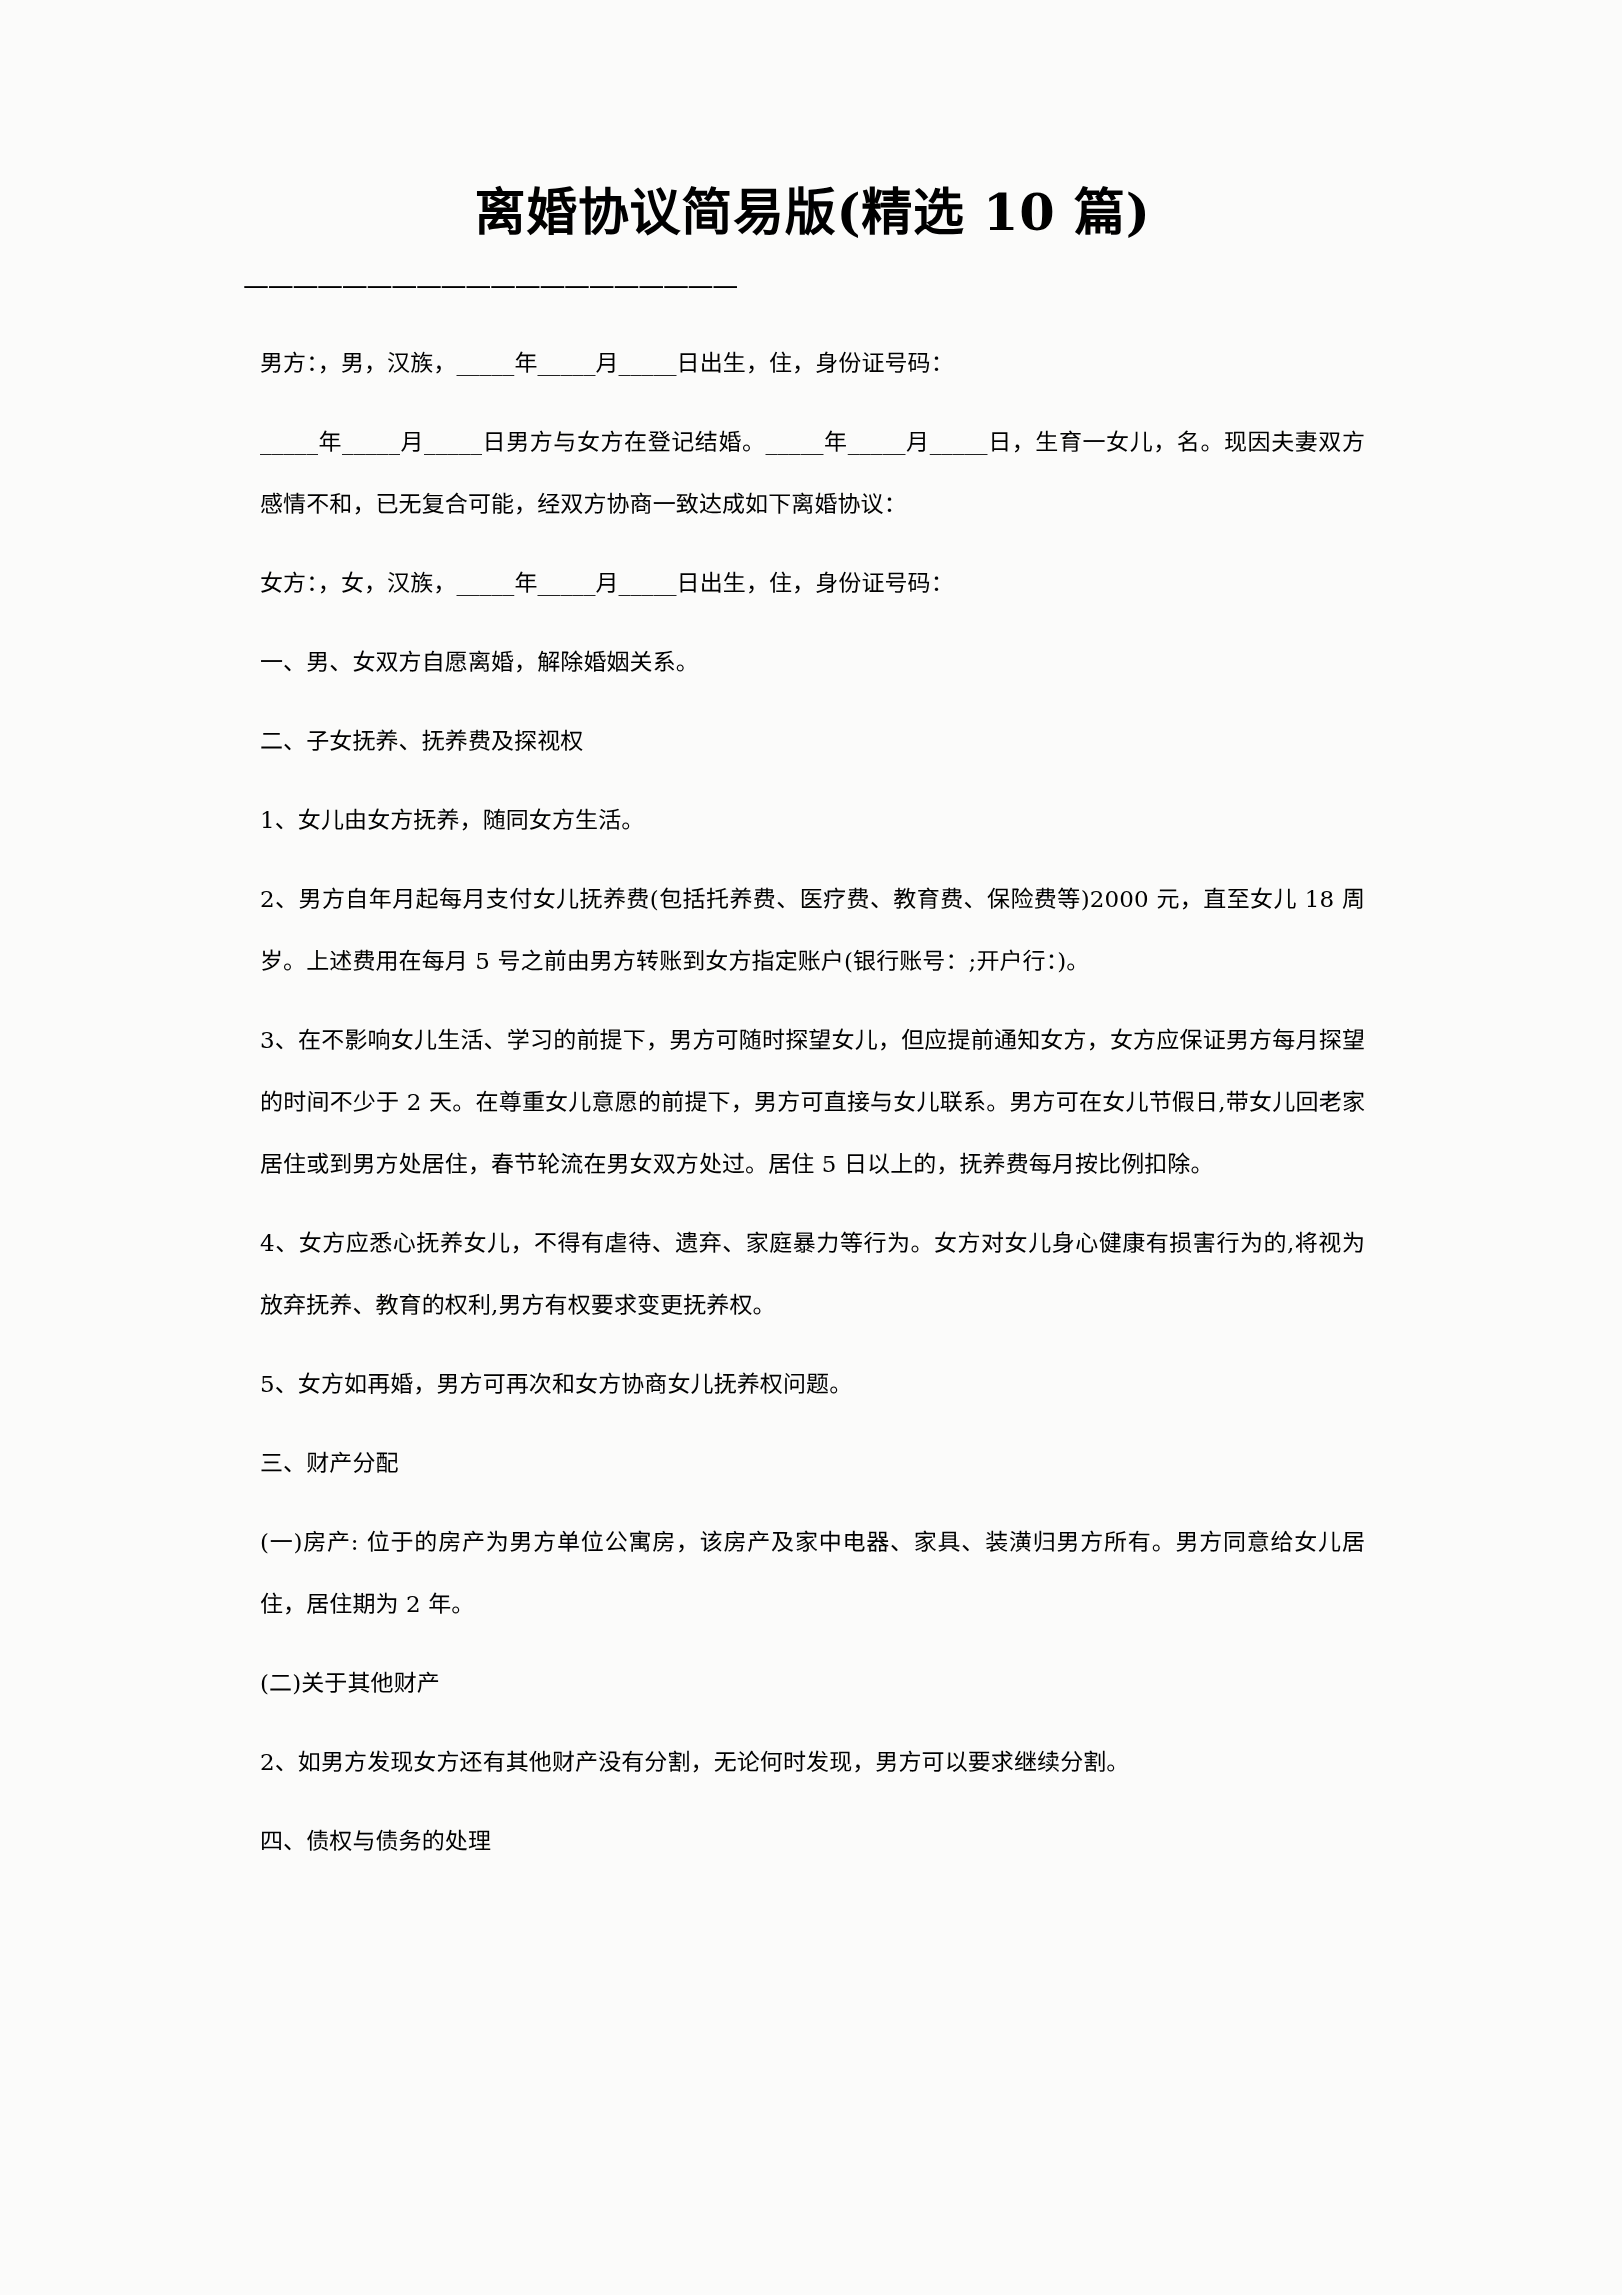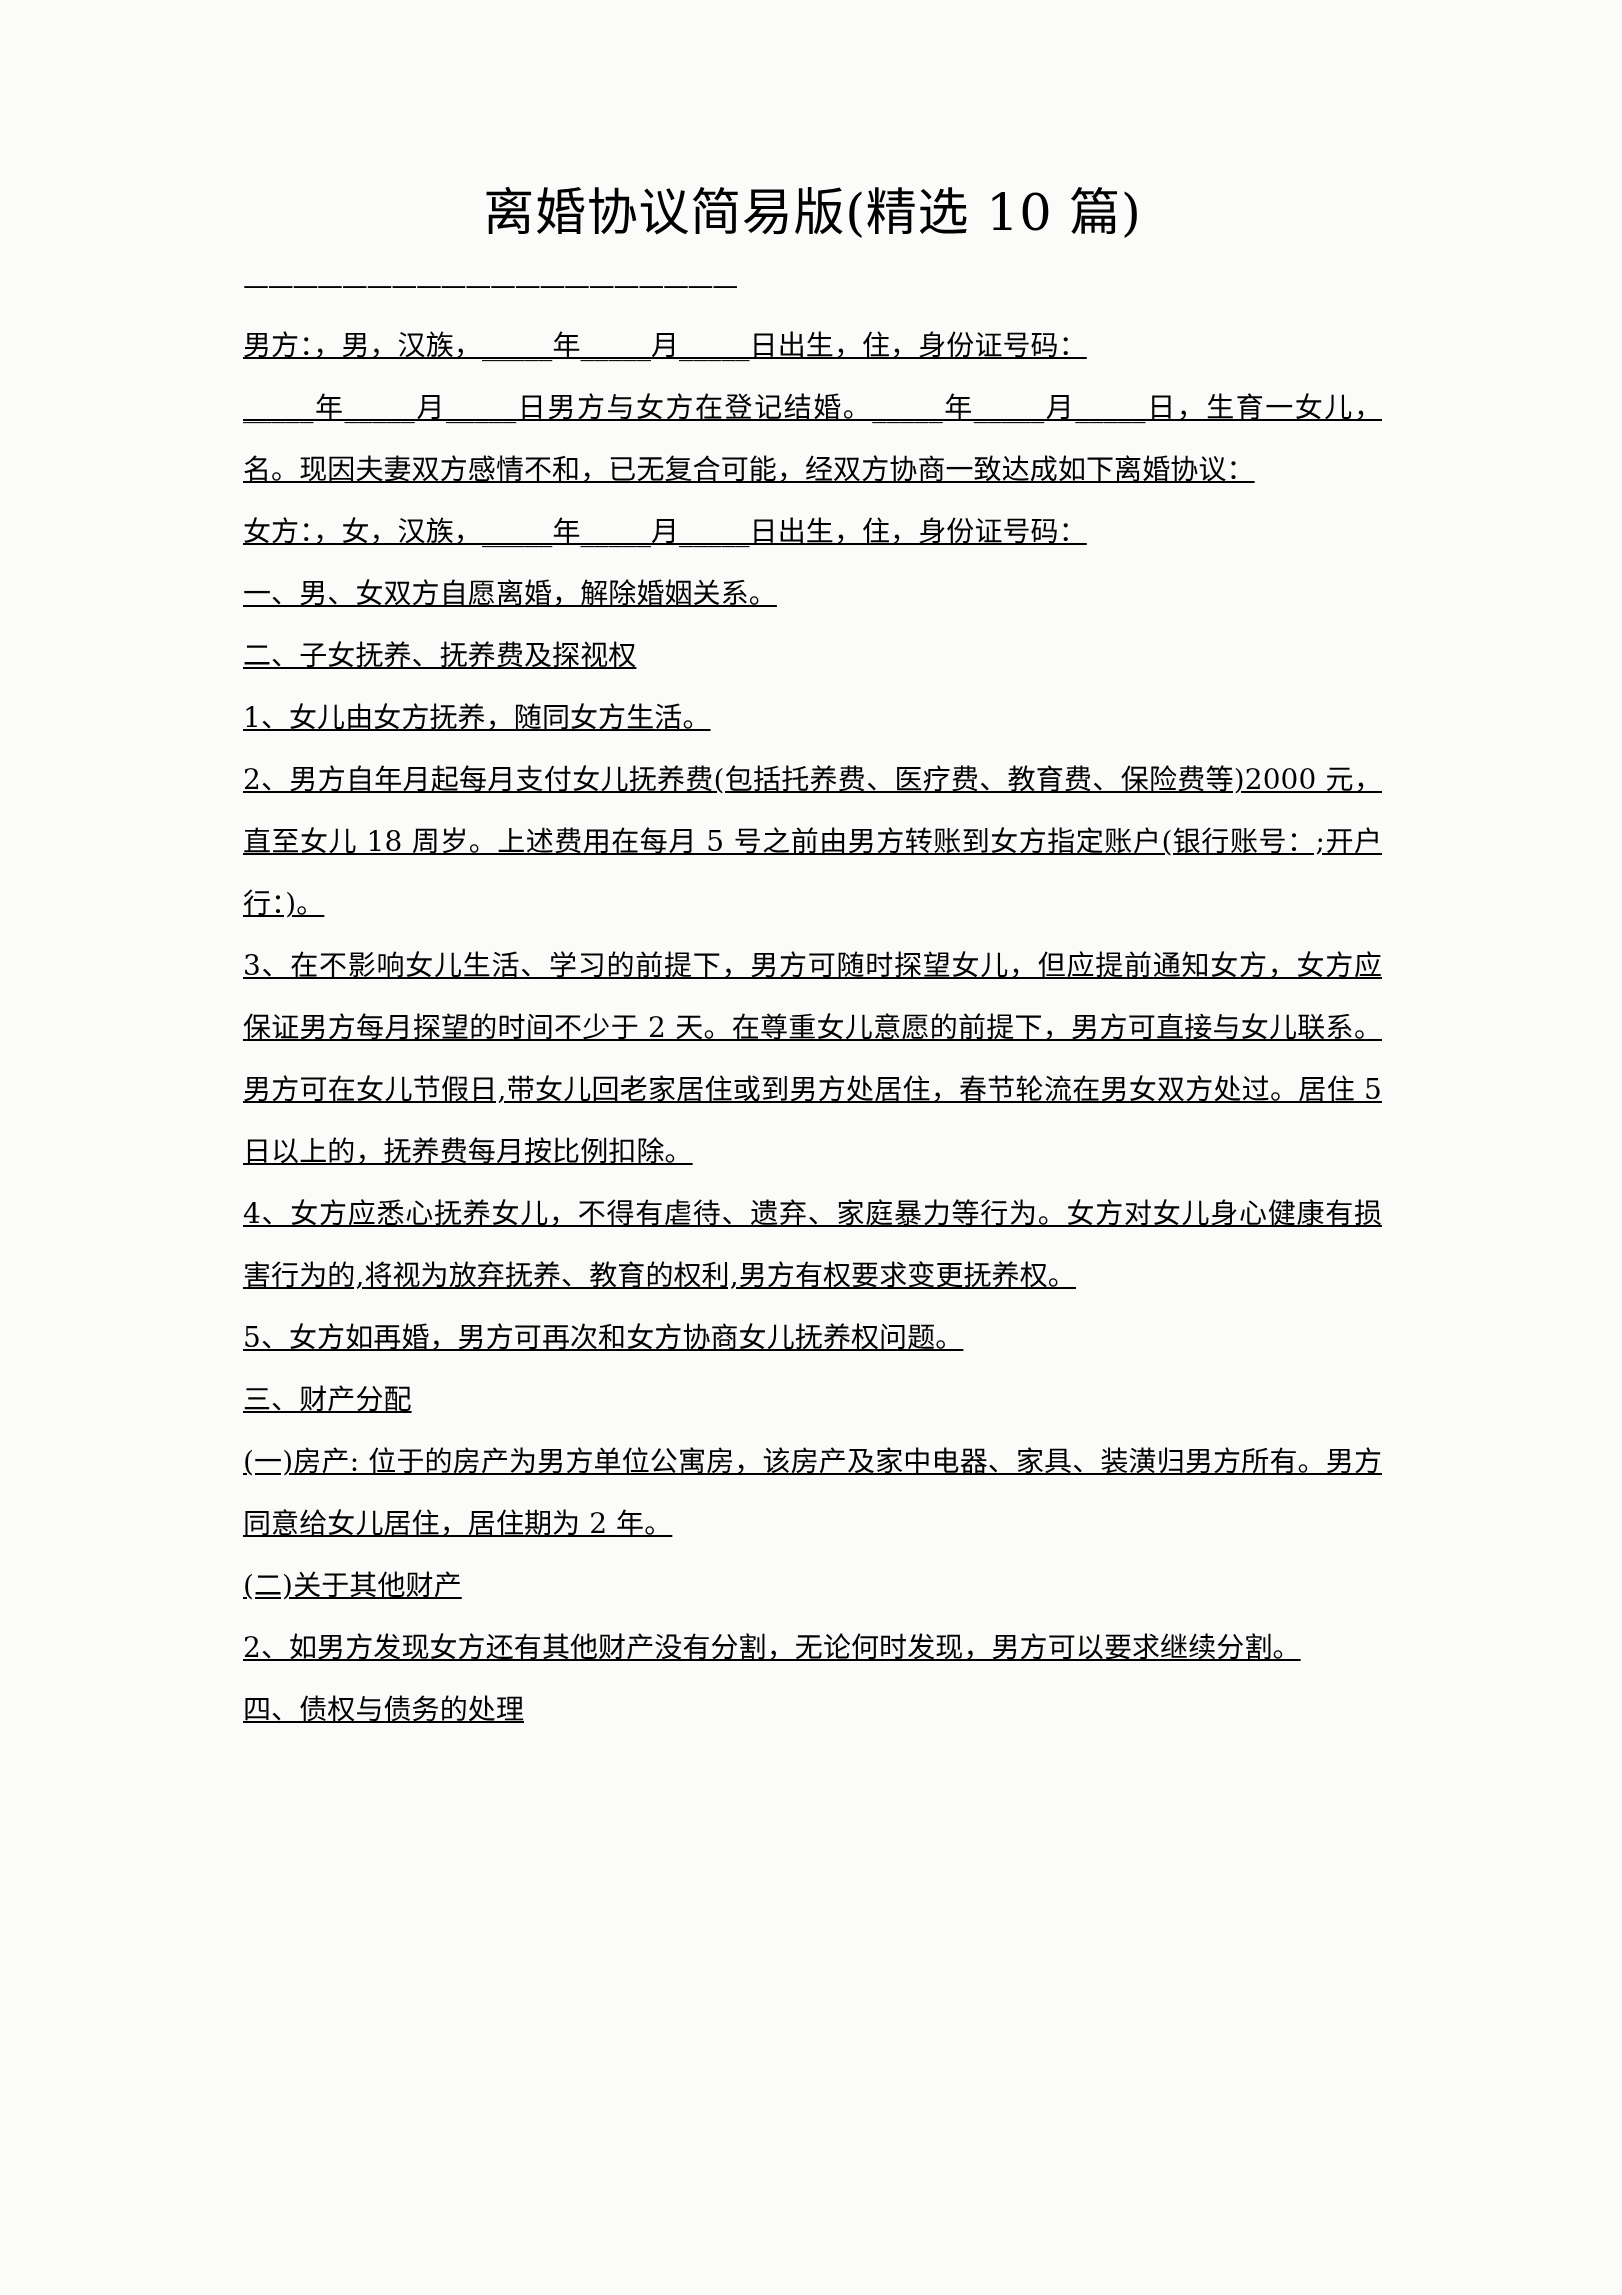--- a/index.html
+++ b/index.html
@@ -23,21 +23,21 @@
   .content {
     position: absolute;
     left: 243px;
     top: 0;
     width: 1139px;
   }
 
   
   .doc-title {
     font-family: "DejaVu Serif", "Liberation Serif", serif;
-    font-weight: normal;
+    font-weight: bold;
     font-size: 51px;
     line-height: 1.2;
     letter-spacing: 0.7px;
     text-align: center;
     margin: 0;
     padding-top: 182px;
     white-space: nowrap;
   }
 
   
@@ -53,29 +53,28 @@
     height: 34px;
     font-family: "DejaVu Sans", "Liberation Sans", sans-serif;
   }
 
   
   .body-block {
     padding-top: 9.2px;
   }
 
   p.para {
-    margin: 0;
-    font-size: 28px;
+    margin: 17px;
+    font-size: 23px;
     line-height: 62px;
     text-align: justify;
     text-justify: inter-character;
     text-align-last: left;
     word-break: break-all;
     letter-spacing: 0.1px;
-    text-decoration: underline;
   }
 </style>
 </head>
 <body>
 
 <div class="page">
   <div class="content">
 
     <h1 class="doc-title">离婚协议简易版(精选 10 篇)</h1>
 

